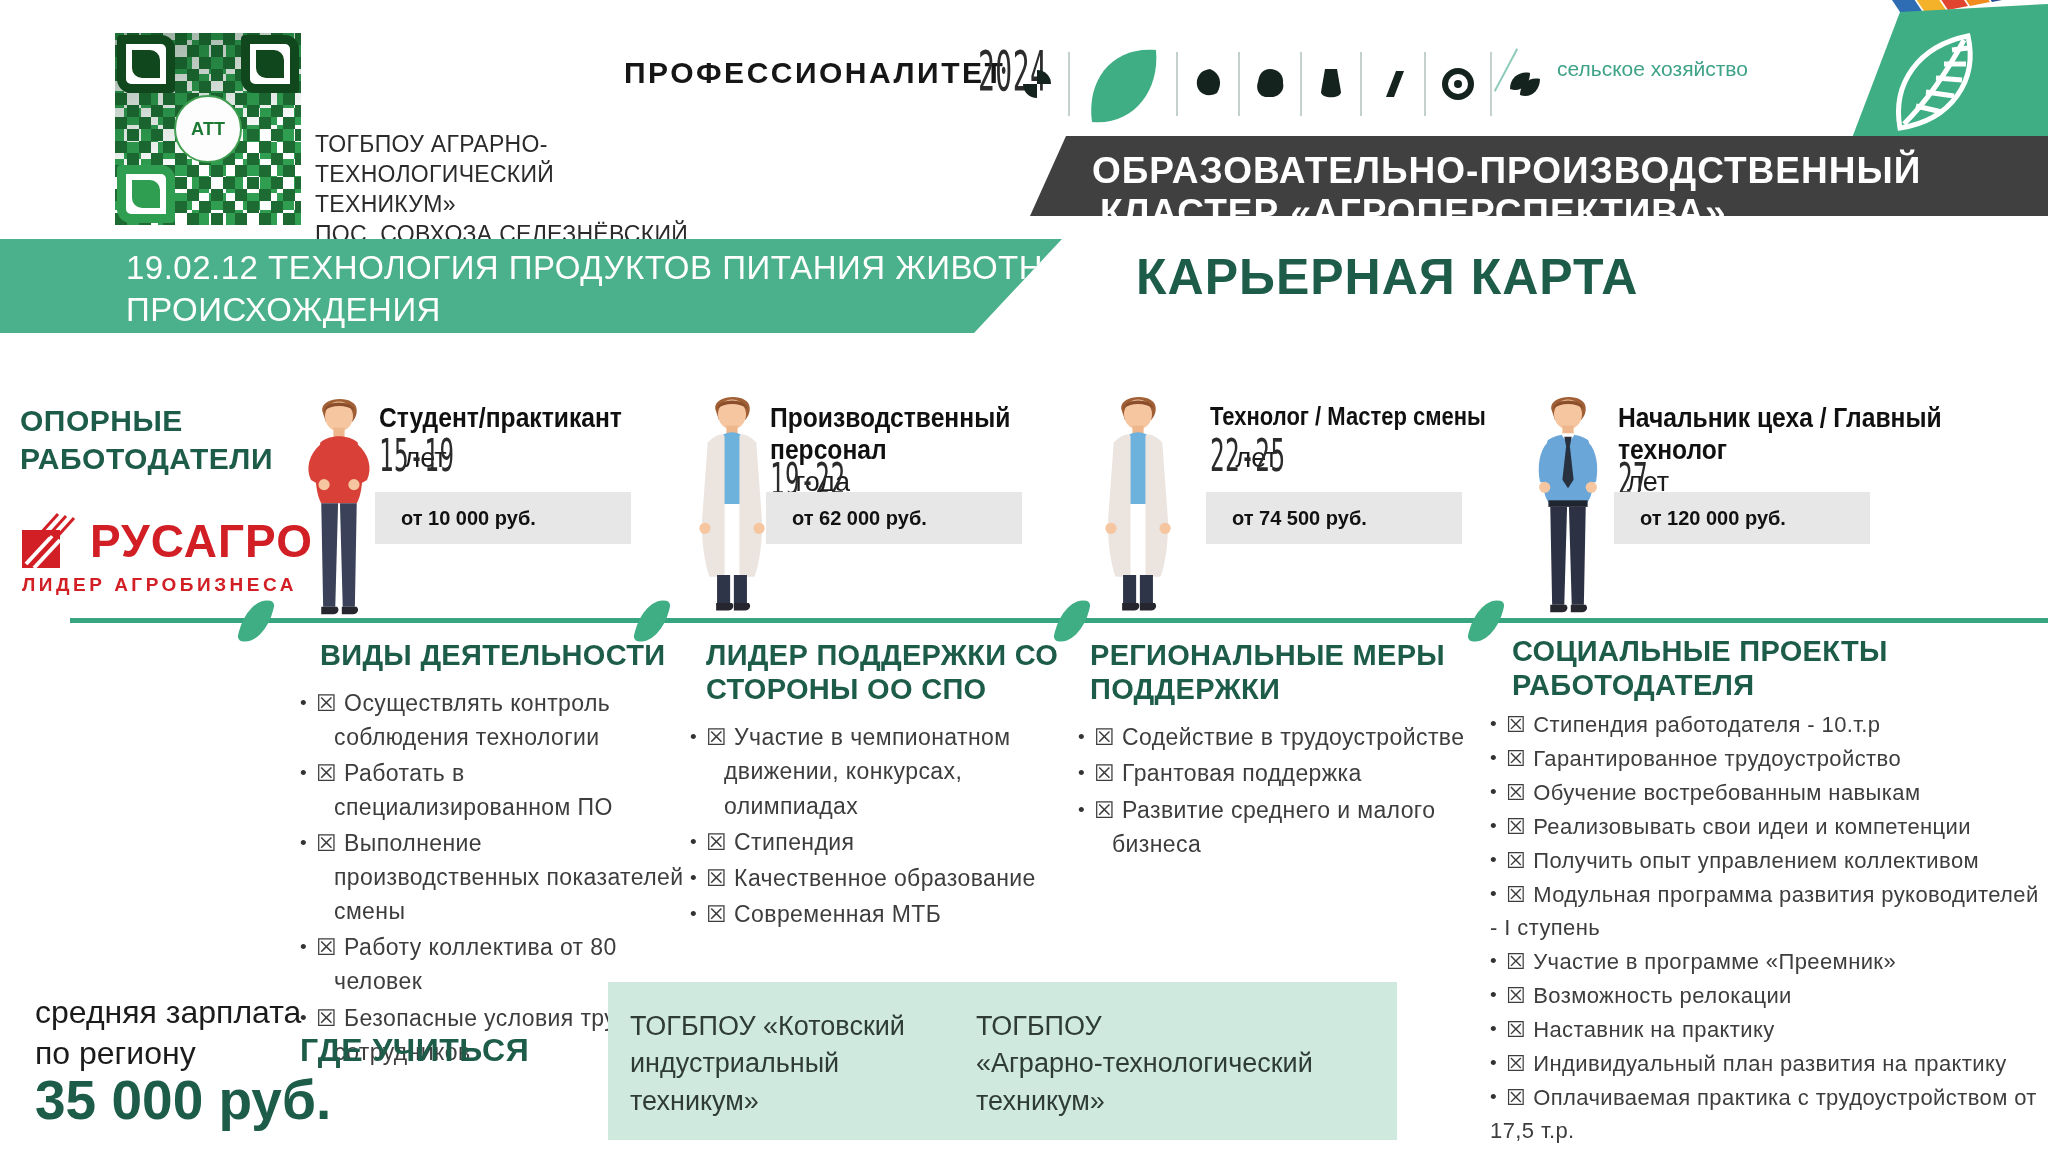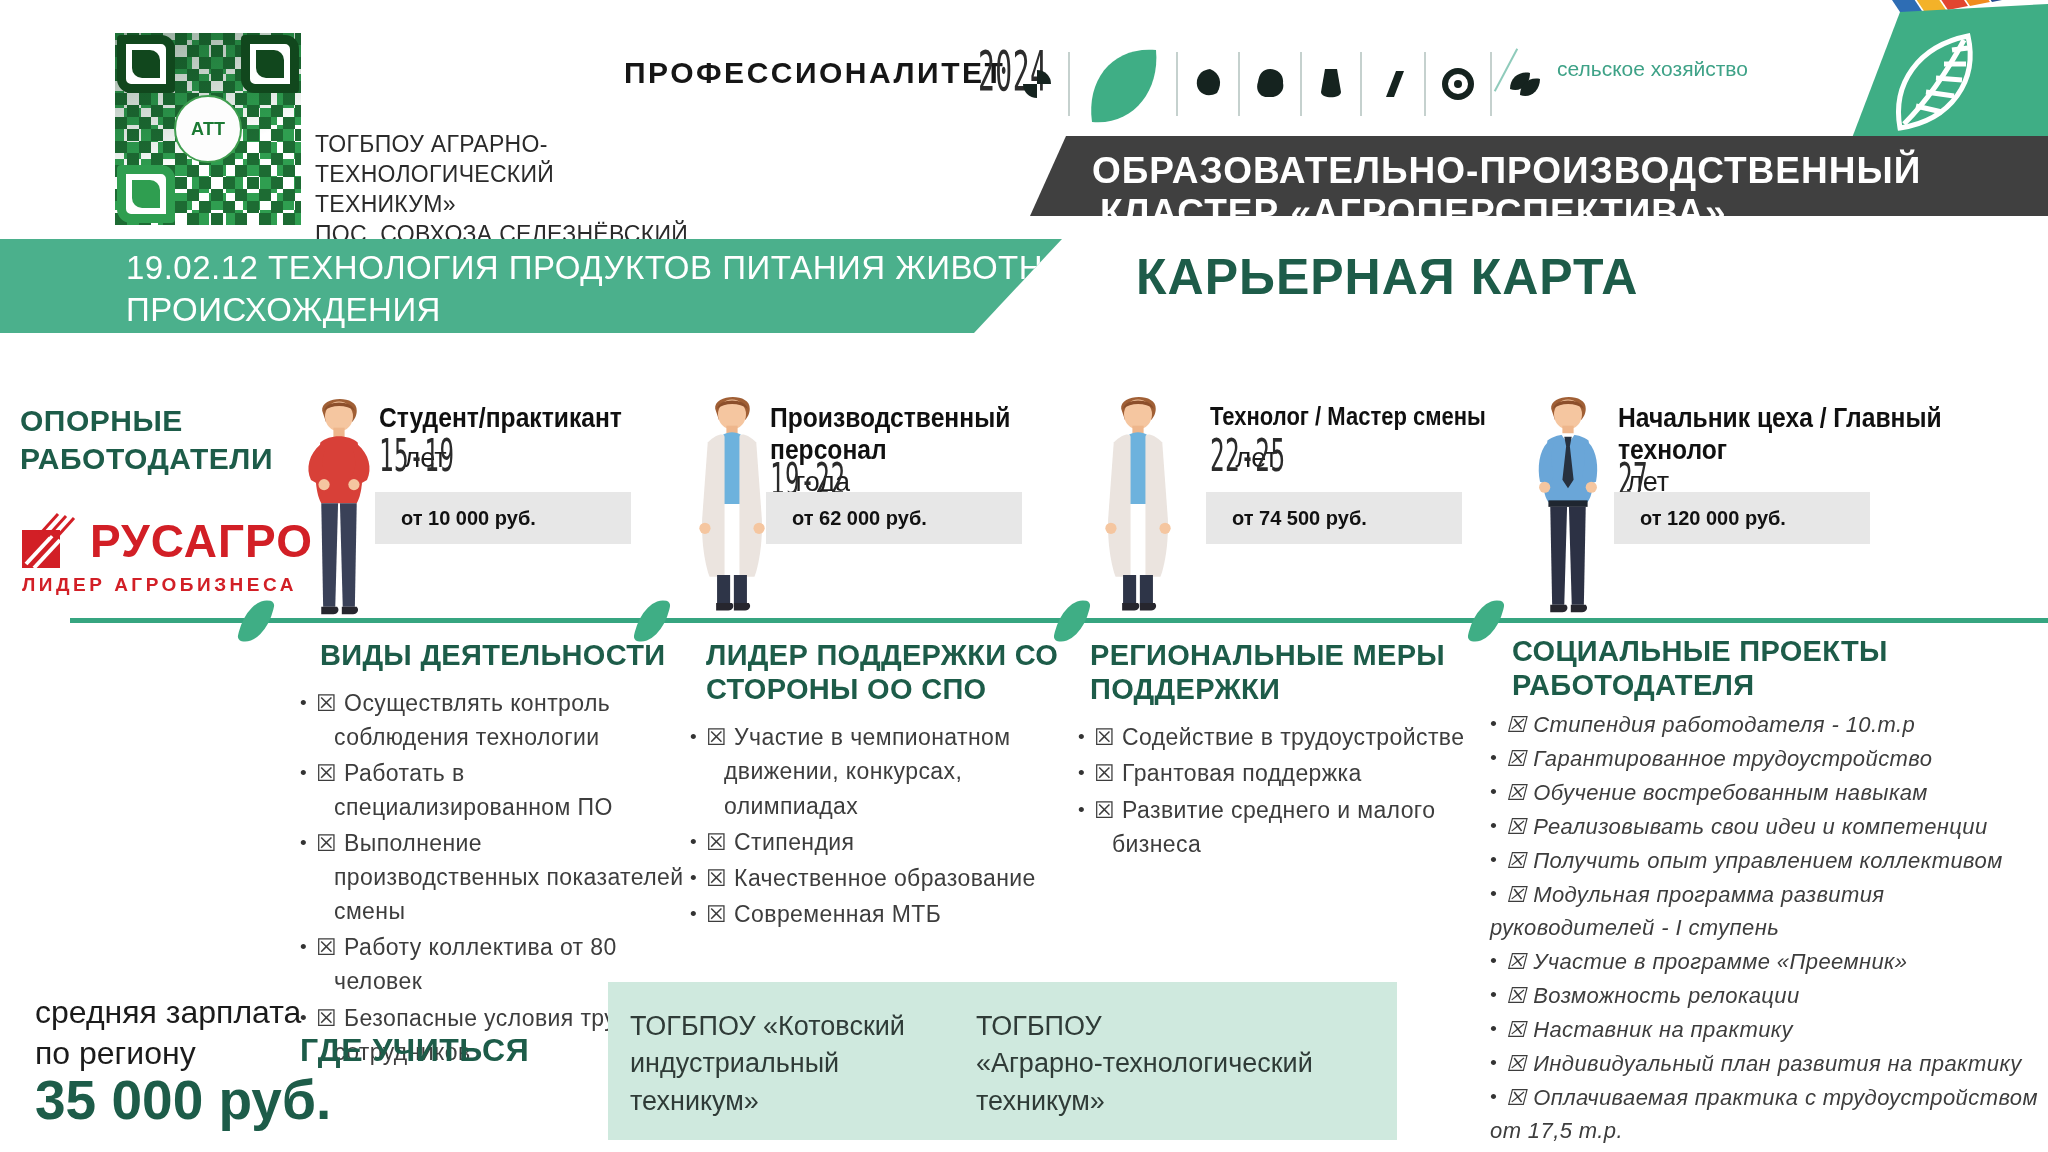--- a/index.html
+++ b/index.html
@@ -70,21 +70,21 @@
   .mr5{margin-right:-112px;} .mr2{margin-right:-46px;}
   .age-unit{font-size:27px;color:#1c1c1c;padding-bottom:4px;}
   .salary{position:absolute;left:-4px;top:96px;width:230px;height:52px;background:#e7e7e7;
           display:flex;align-items:center;padding-left:26px;font-size:20px;font-weight:bold;color:#111;white-space:nowrap;}
 
   
   .section{position:absolute;}
   .sec-head{font-size:29px;font-weight:bold;color:#1d5c49;line-height:1.18;letter-spacing:.3px;}
   .sec-list{list-style:none;margin:14px 0 0 0;padding:0;font-size:23px;color:#3d3d3d;line-height:1.48;letter-spacing:.4px;}
   .sec-list li{padding-left:34px;text-indent:-34px;margin-bottom:2px;}
-  .sec-list.flat li{padding-left:0;text-indent:0;margin-bottom:1px;font-style:italic;}
+  .sec-list.flat li{padding-left:0;text-indent:0;margin-bottom:1px;}
   .dot{font-size:19px;color:#333;margin-right:9px;vertical-align:2px;}
   .tofu{margin-right:7px;color:#3d3d3d;}
 
   
   .salary-note{left:35px;top:992px;font-size:32px;color:#1b1b1b;line-height:1.28;}
   .salary-big{left:35px;top:1068px;font-size:55px;font-weight:bold;color:#1d5c49;}
   .where{left:300px;top:1032px;font-size:32px;font-weight:bold;color:#1d5c49;letter-spacing:.5px;}
   .mint{left:608px;top:982px;width:746px;height:158px;background:#cfe9de;padding-left:43px;}
   .school{position:absolute;top:26px;font-size:27px;color:#2f3b37;line-height:1.38;}
   .school.s1{left:22px;width:320px;}

